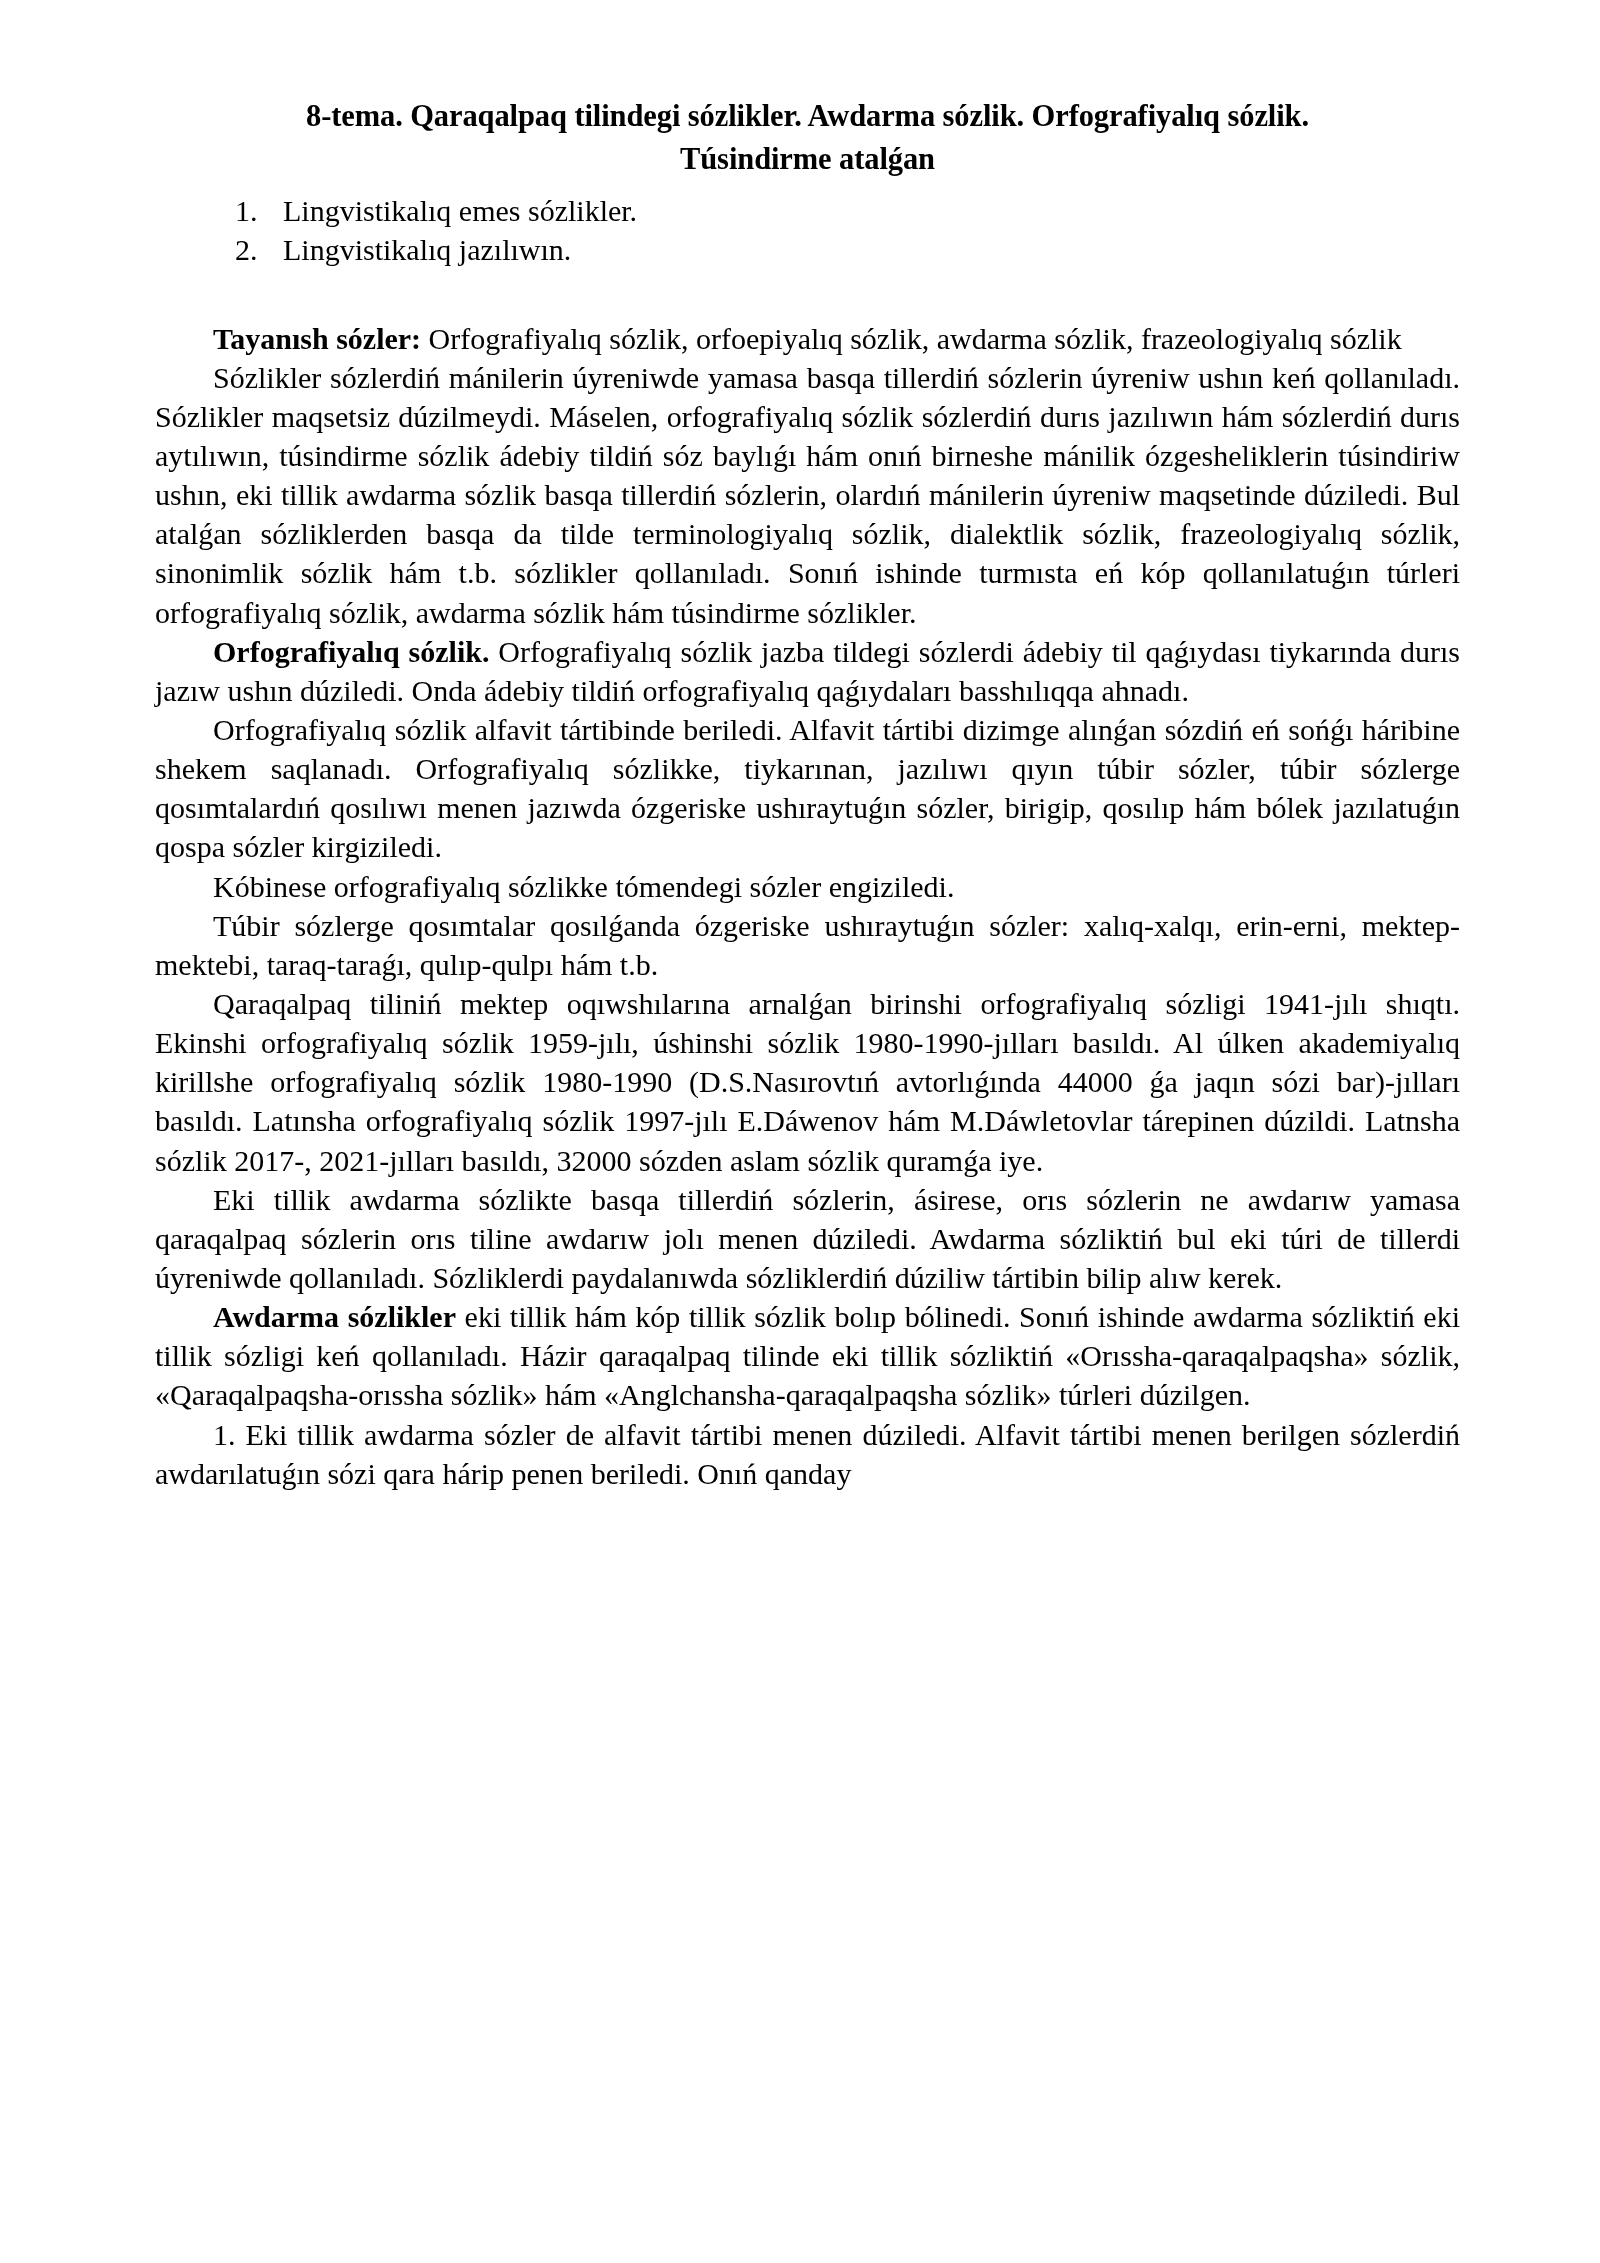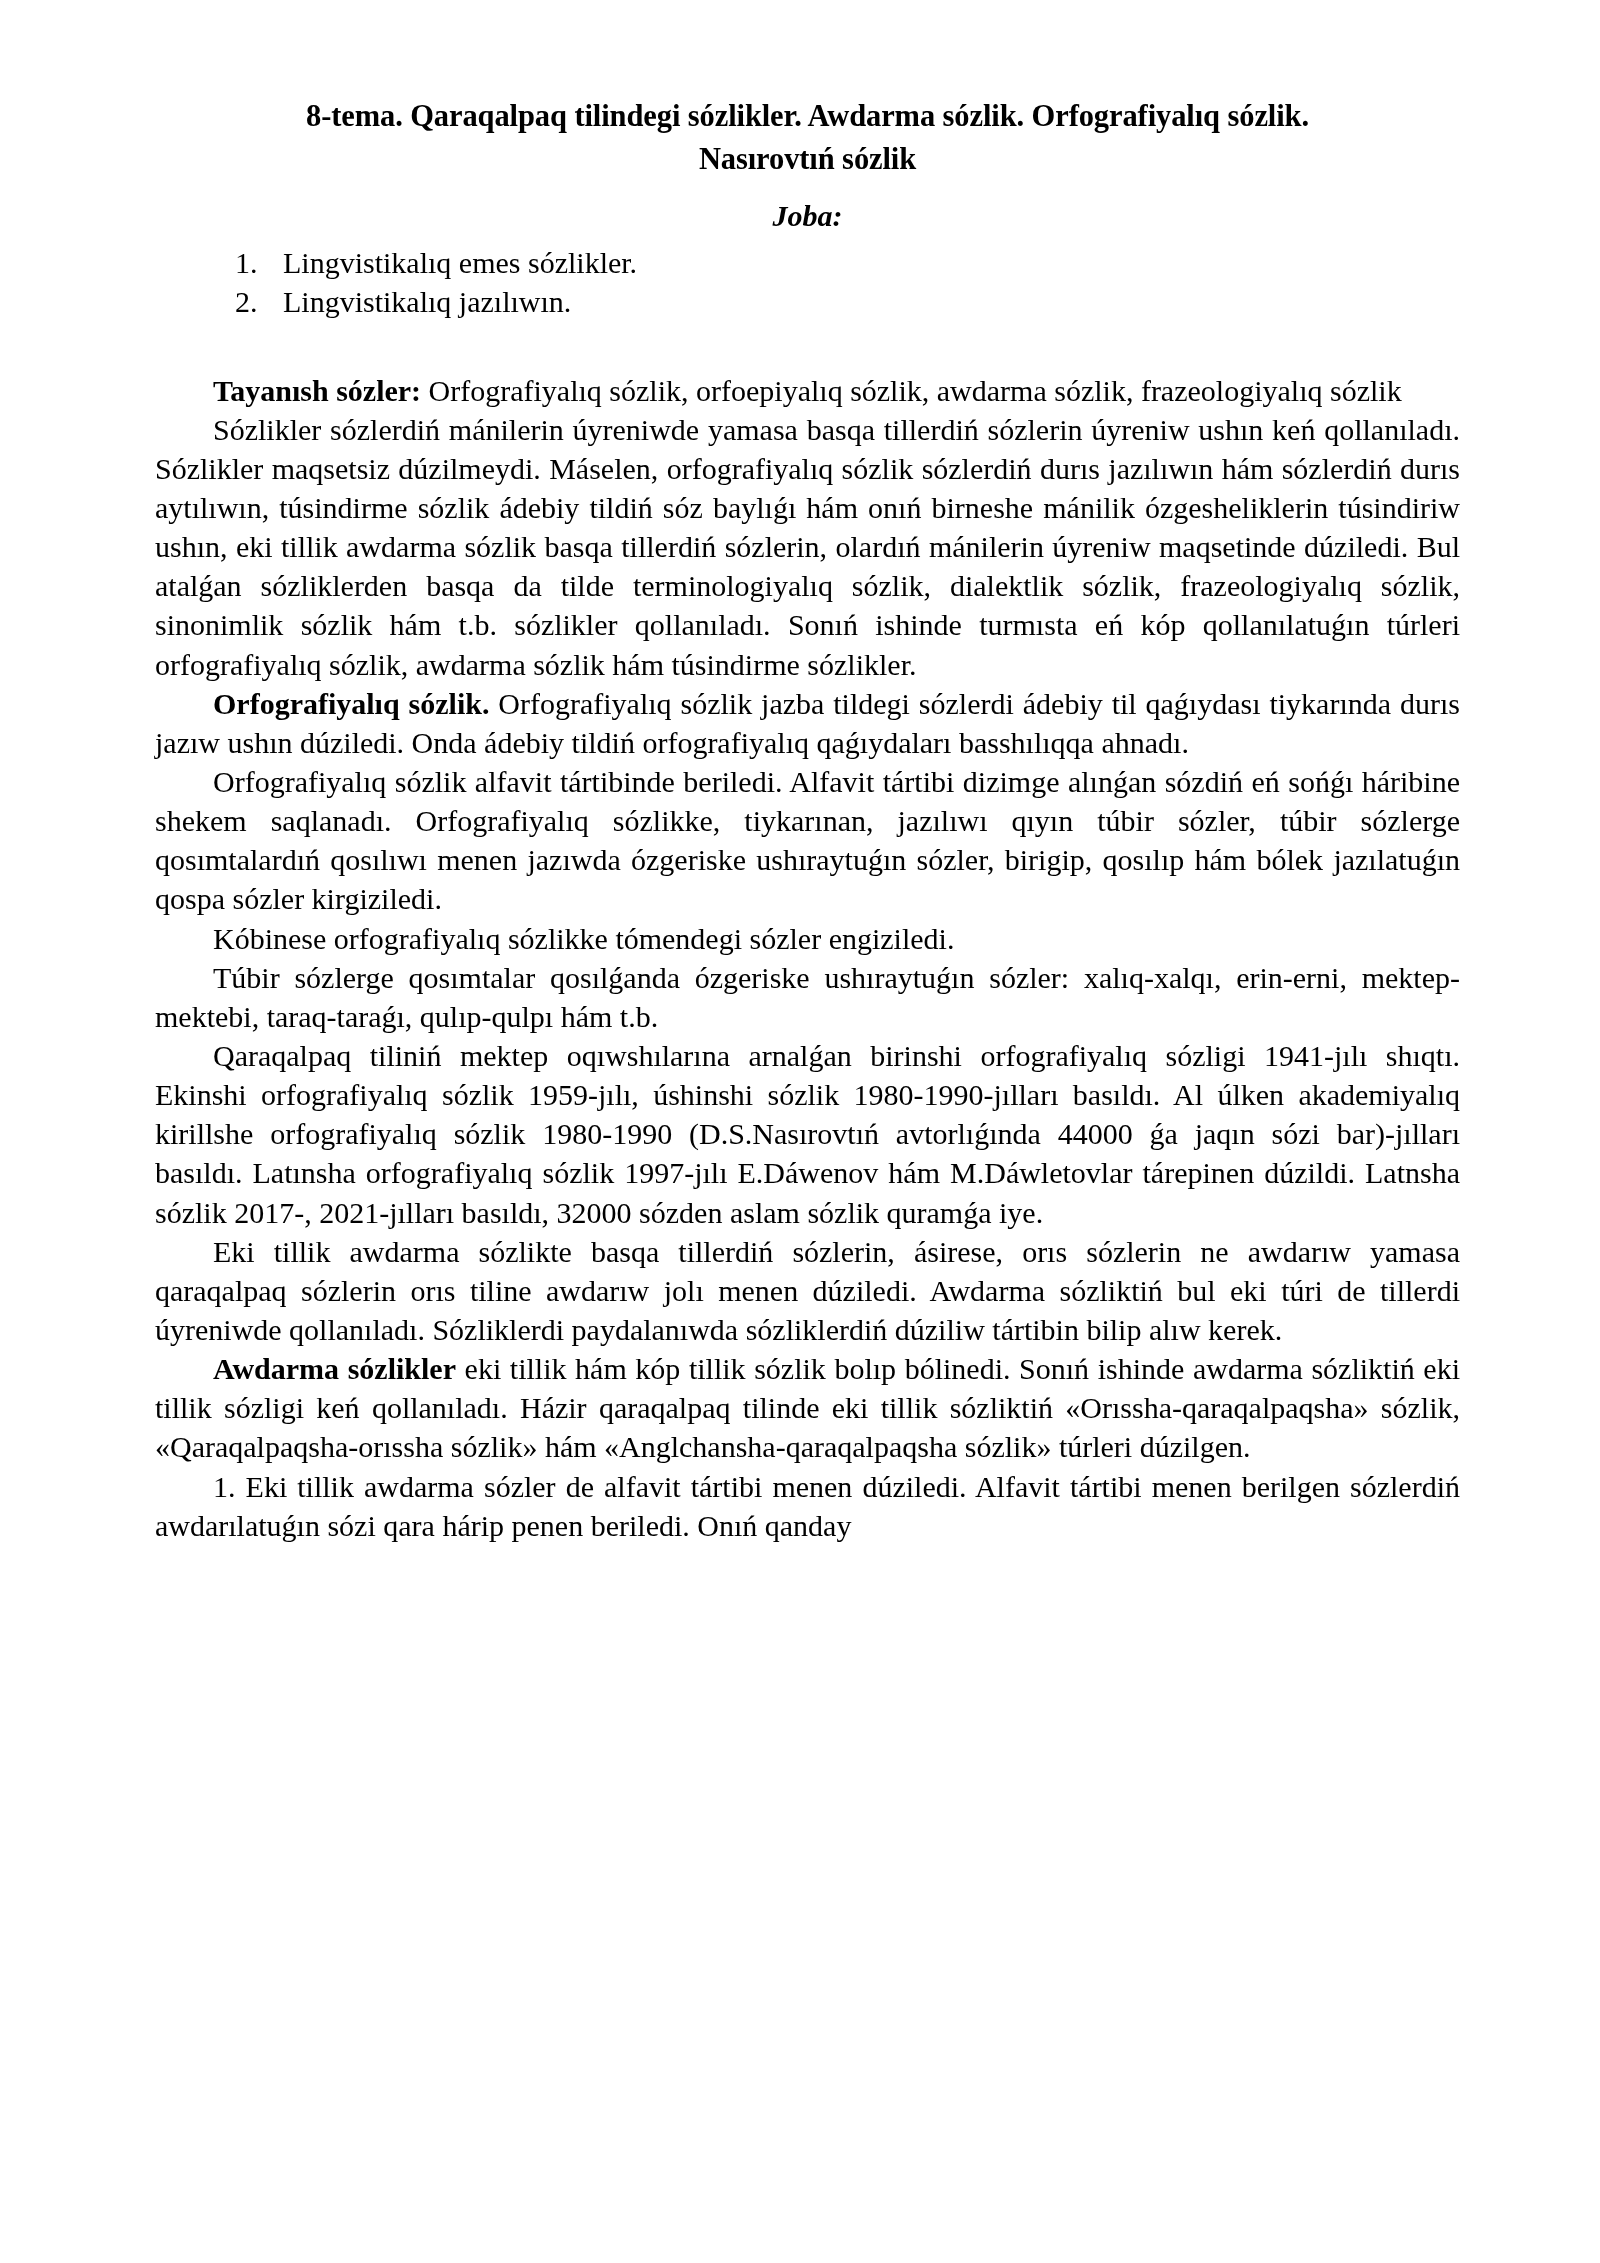--- a/index.html
+++ b/index.html
@@ -61,24 +61,23 @@
   }
   .b { font-weight: bold; margin-top: 40px; }
 </style>
 </head>
 <body>
 
 <div class="page">
 
   <h1 class="doc-title">
     <span>8-tema. Qaraqalpaq tilindegi sózlikler. Awdarma sózlik. Orfografiyalıq sózlik.</span><br>
-    <span>Nasırovtıń sózlik</span>
+    <span>Túsindirme atalǵan</span>
   </h1>
 
-  <div class="joba">Joba:</div>
 
   <ol class="toc">
     <li>Lingvistikalıq emes sózlikler.</li>
     <li>Lingvistikalıq jazılıwın.</li>
   </ol>
 
   <p class="body first-body"><span class="b">Tayanısh sózler:</span><span> Orfografiyalıq sózlik, orfoepiyalıq sózlik, awdarma sózlik, frazeologiyalıq sózlik</span></p>
 
   <p class="body"><span>Sózlikler sózlerdiń mánilerin úyreniwde yamasa basqa tillerdiń sózlerin úyreniw ushın keń qollanıladı. Sózlikler maqsetsiz dúzilmeydi. Máselen, orfografiyalıq sózlik sózlerdiń durıs jazılıwın hám sózlerdiń durıs aytılıwın, túsindirme sózlik ádebiy tildiń sóz baylıǵı hám onıń birneshe mánilik ózgesheliklerin túsindiriw ushın, eki tillik awdarma sózlik basqa tillerdiń sózlerin, olardıń mánilerin úyreniw maqsetinde dúziledi. Bul atalǵan sózliklerden basqa da tilde terminologiyalıq sózlik, dialektlik sózlik, frazeologiyalıq sózlik, sinonimlik sózlik hám t.b. sózlikler qollanıladı. Sonıń ishinde turmısta eń kóp qollanılatuǵın túrleri orfografiyalıq sózlik, awdarma sózlik hám túsindirme sózlikler.</span></p>
 

